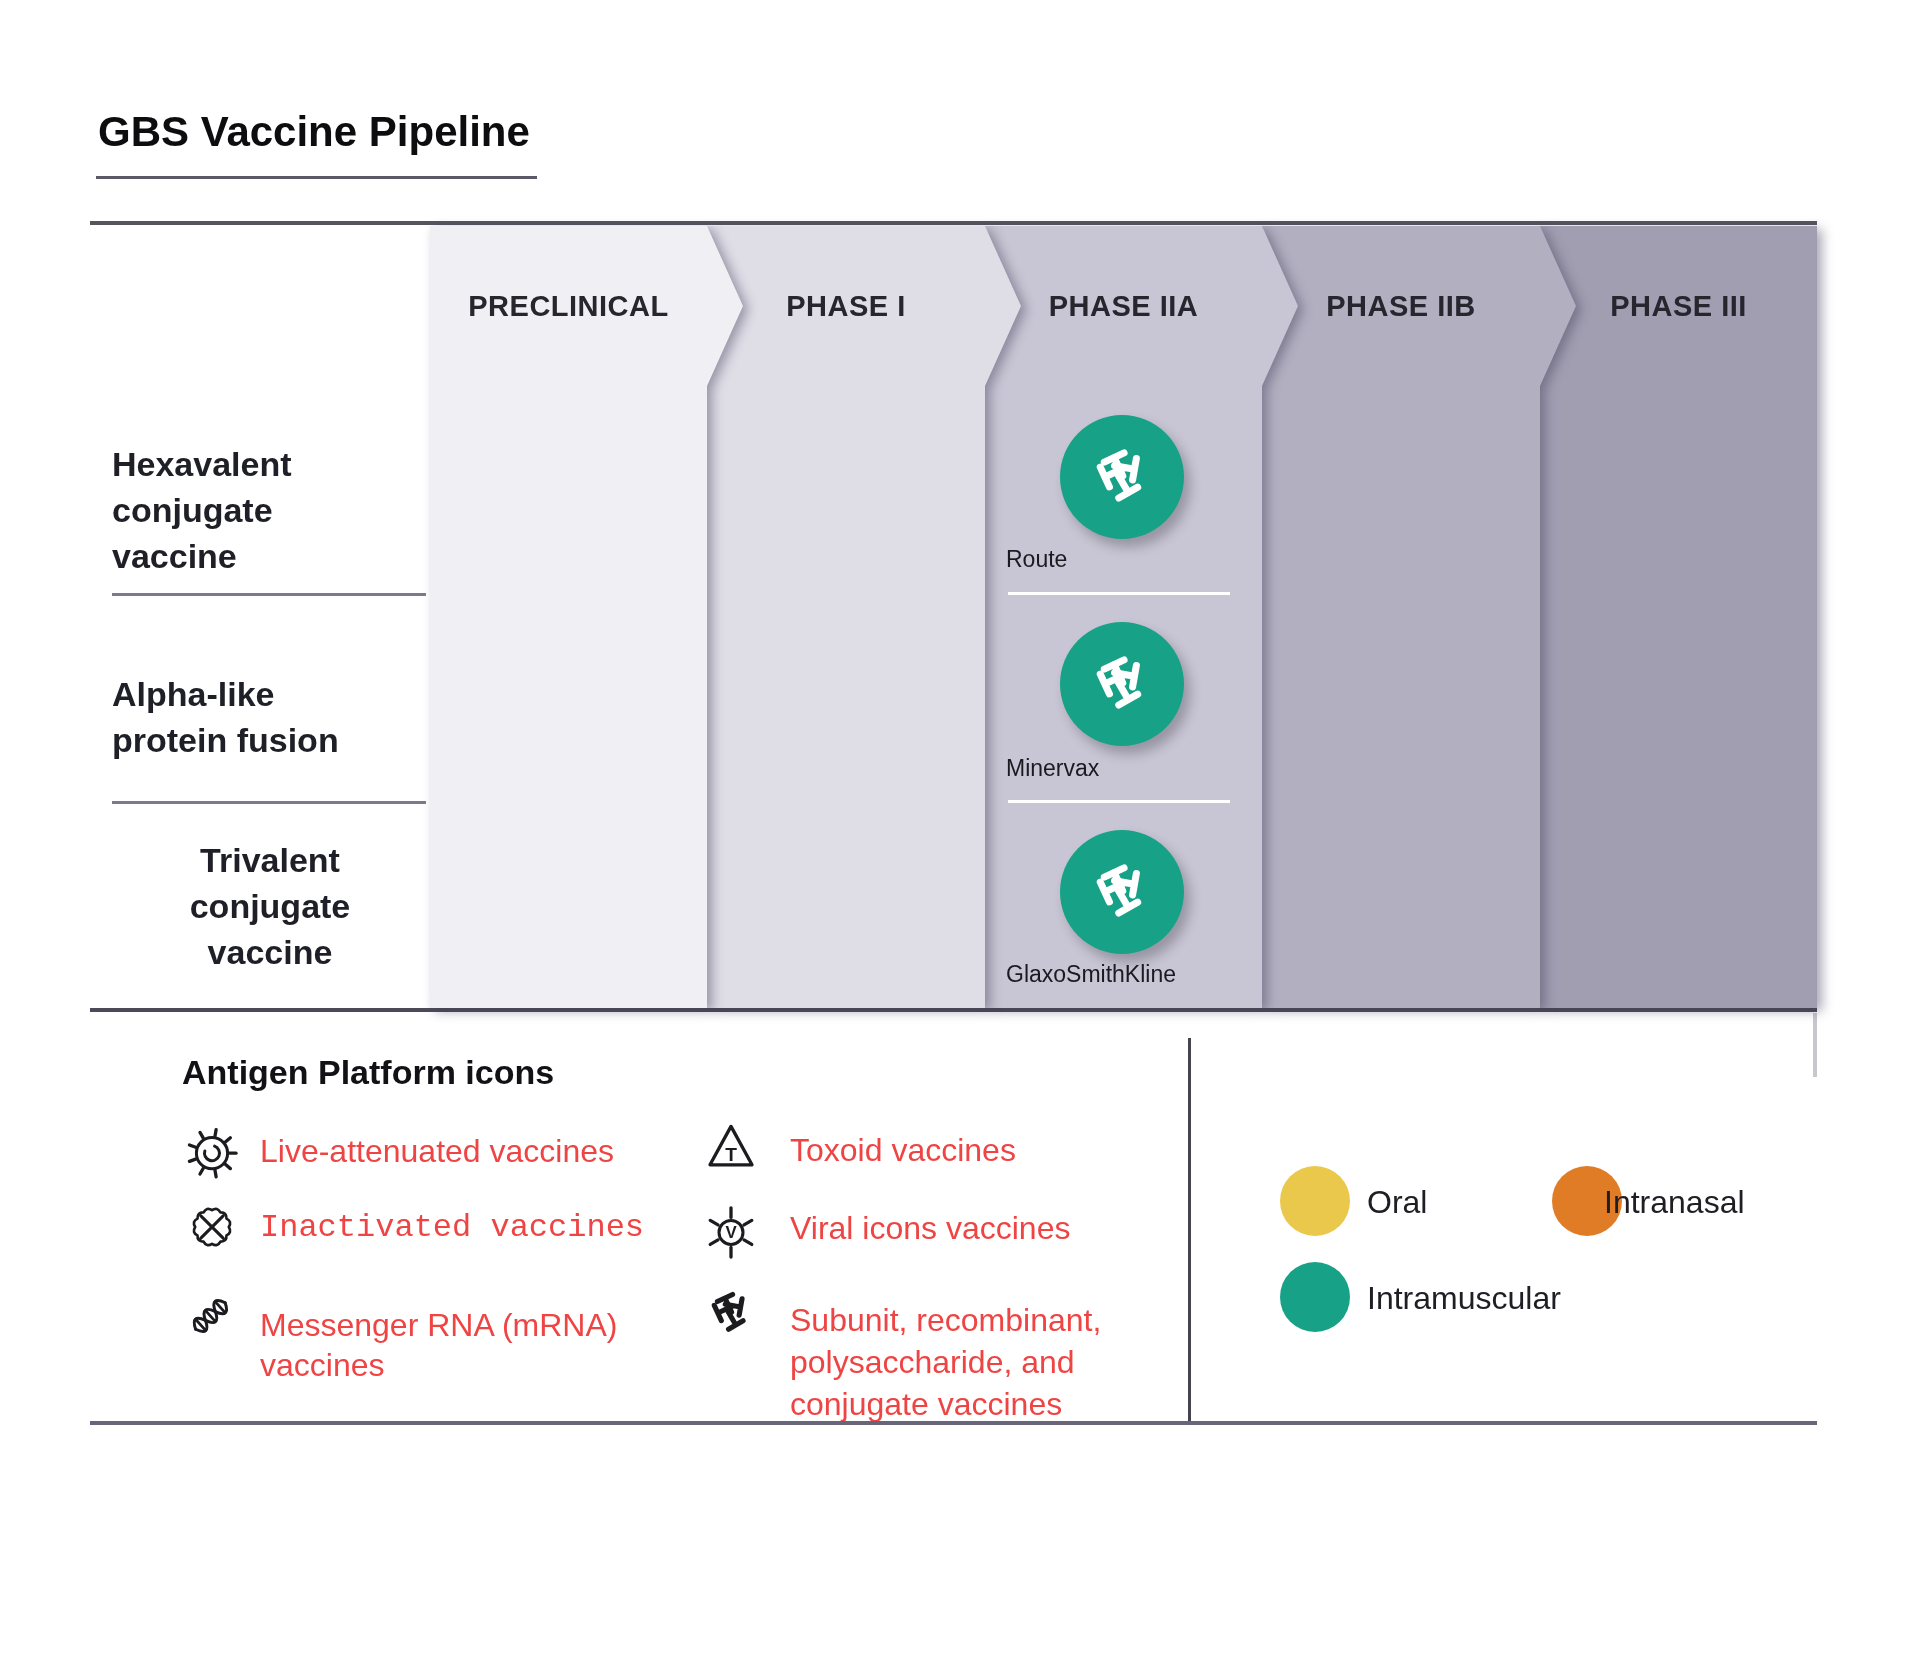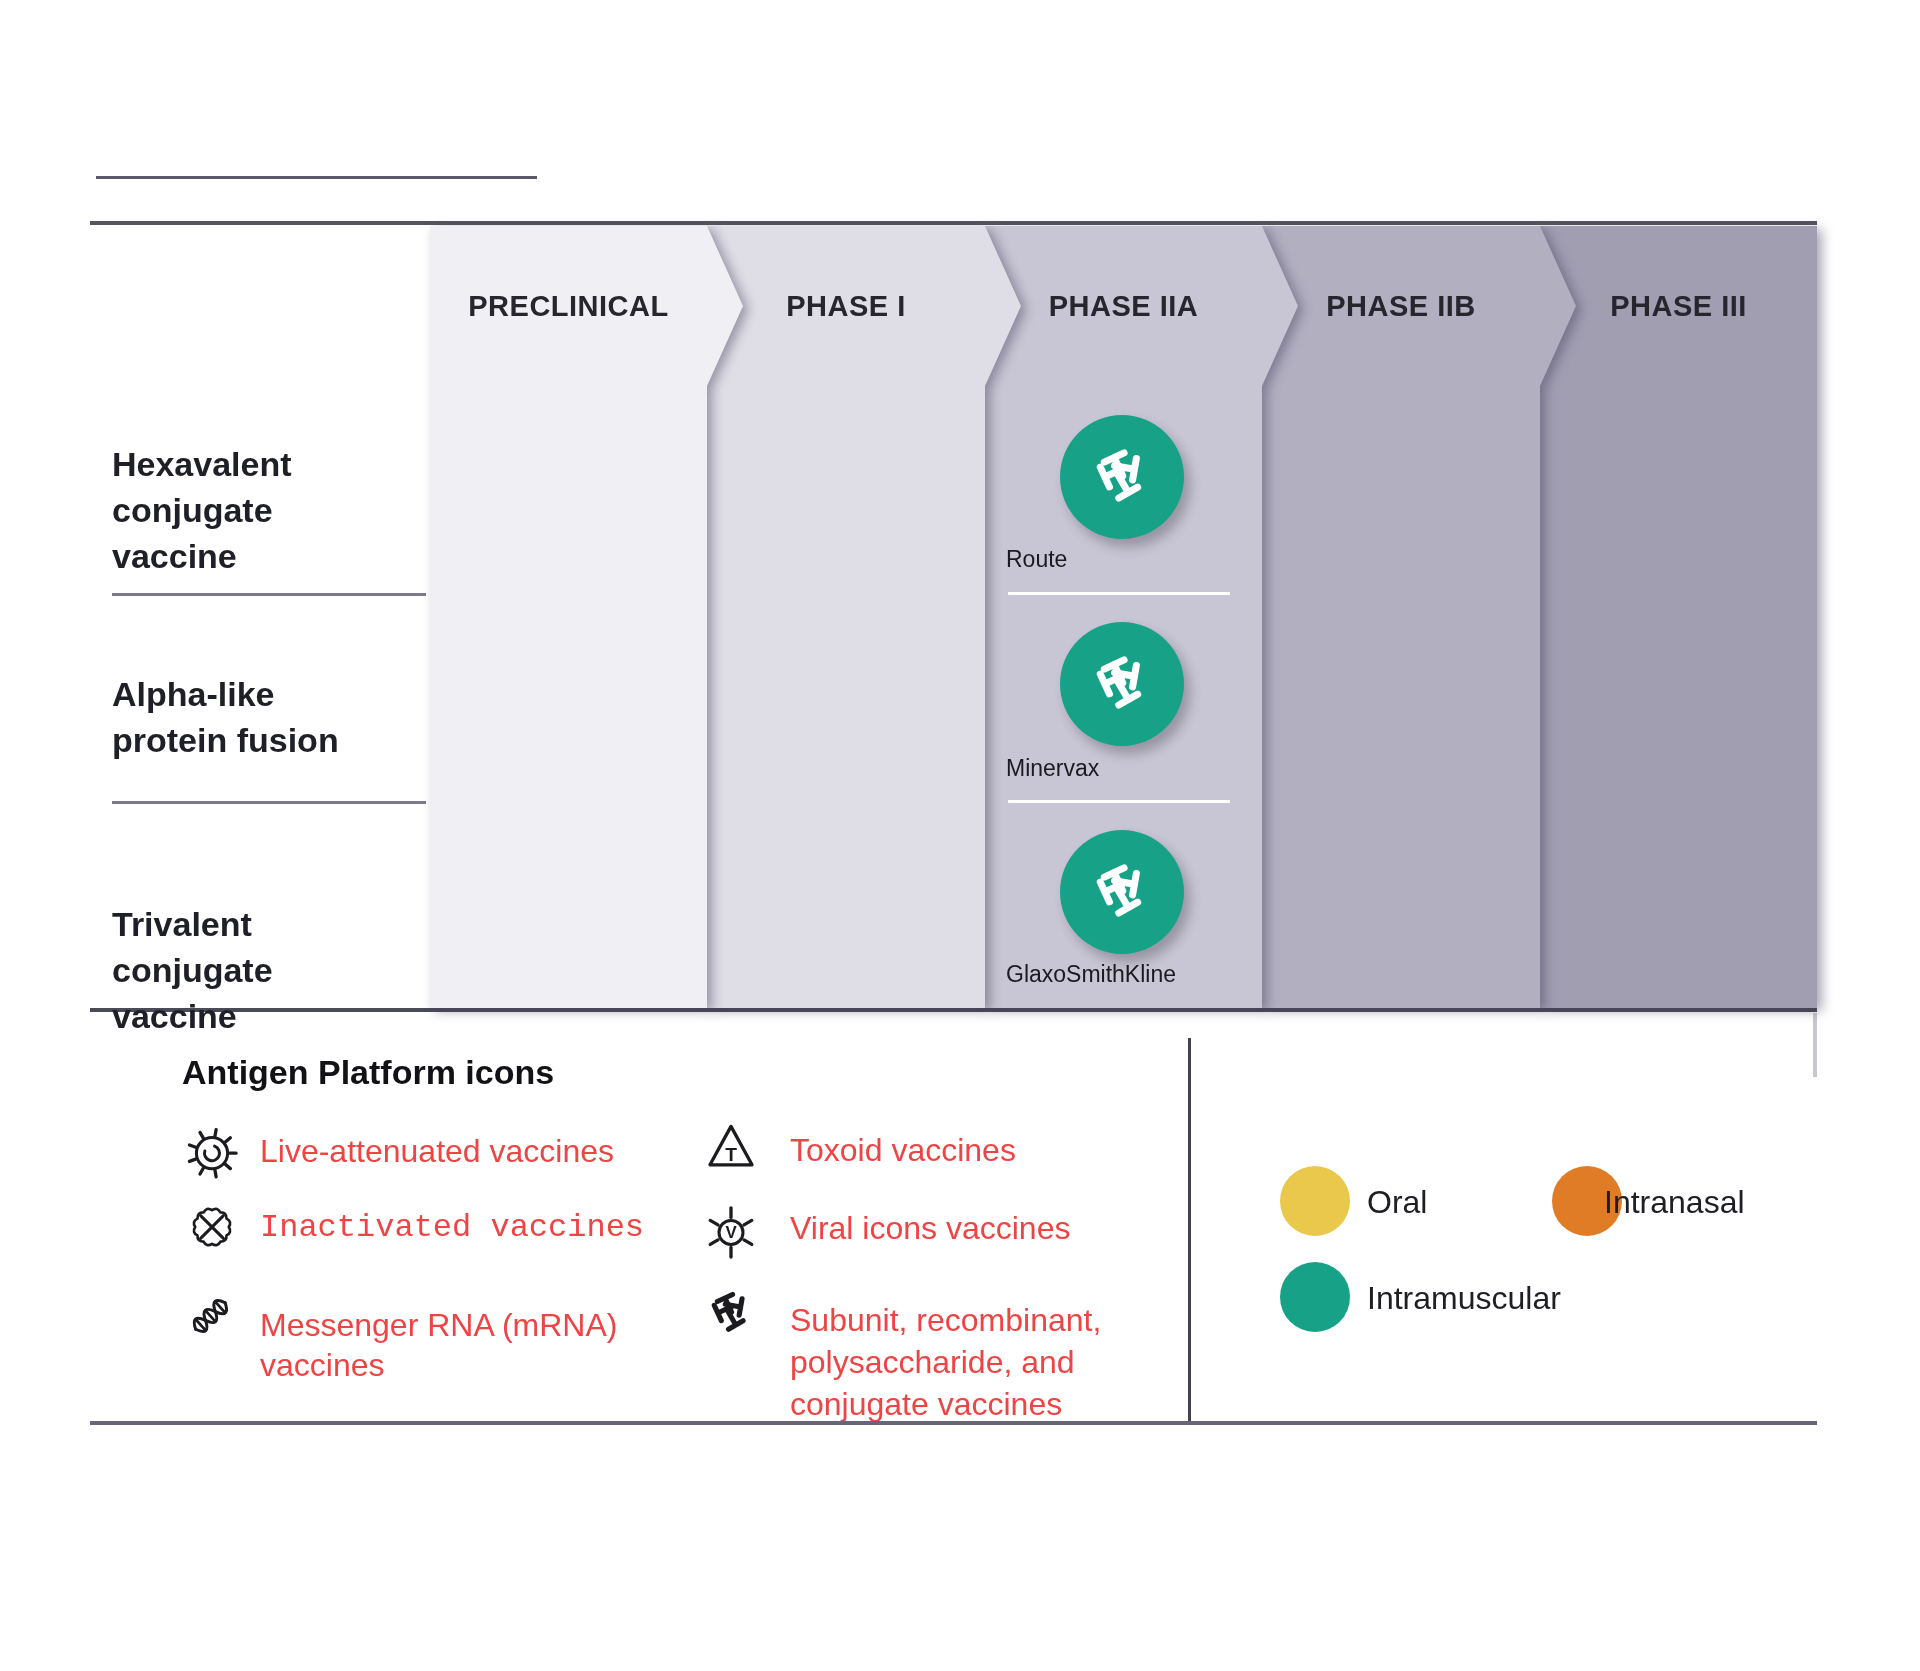--- a/index.html
+++ b/index.html
@@ -30,21 +30,21 @@
   .bw3 .band{clip-path:polygon(0 0,277px 0,313px 80px,277px 160px,277px 100%,0 100%);}
   .bw4 .band{clip-path:polygon(0 0,278px 0,314px 80px,278px 160px,278px 100%,0 100%);}
 
   .phase-label{top:288px;height:36px;line-height:36px;text-align:center;
                font-size:29px;font-weight:bold;color:#27262e;z-index:20;letter-spacing:0.5px;}
   .pl1{left:430px;width:277px;} .pl2{left:707px;width:278px;} .pl3{left:985px;width:277px;}
   .pl4{left:1262px;width:278px;} .pl5{left:1540px;width:277px;}
 
   
   .row-label{left:112px;width:316px;font-size:34px;font-weight:bold;color:#1f1f27;line-height:46px;z-index:20;}
-  .rl1{top:424px;} .rl2{top:654px;} .rl3{top:884px;}
+  .rl1{top:424px;} .rl2{top:654px;} .rl3{top:820px;text-align:center;}
   .row-underline{left:112px;width:314px;height:3px;background:#7a7990;z-index:20;}
   .ru1{top:593px;} .ru2{top:801px;}
 
   
   .sep{left:1008px;width:222px;height:3px;background:#ffffff;z-index:20;}
   .sep1{top:592px;} .sep2{top:800px;}
   .dot{width:124px;height:124px;border-radius:50%;z-index:25;
        box-shadow:6px 8px 12px rgba(40,40,50,0.30);display:flex;align-items:center;justify-content:center;}
   .dot1{left:1060px;top:415px;} .dot2{left:1060px;top:622px;} .dot3{left:1060px;top:830px;}
   .company{left:1006px;width:250px;font-size:23px;color:#1a1a21;z-index:25;}
@@ -70,20 +70,21 @@
 
   svg{display:block;}
   .stroke-ico{stroke:#1b1b20;fill:none;stroke-linecap:round;stroke-linejoin:round;}
   .ico-text{fill:#1b1b20;font-family:"Liberation Sans",sans-serif;font-weight:bold;}
 </style>
 </head>
 <body>
 
 <div class="canvas">
 
+  <div class="abs title">GBS Vaccine Pipeline</div>
   <div class="abs title-rule"></div>
 
   <div class="abs top-rule"></div>
 
   <div class="abs band-wrap bw1">
     <div class="band" style="background: rgb(240, 239, 243);"></div>
     </div>
   <div class="abs band-wrap bw2">
     <div class="band" style="background: rgb(223, 221, 230);"></div>
     </div>

